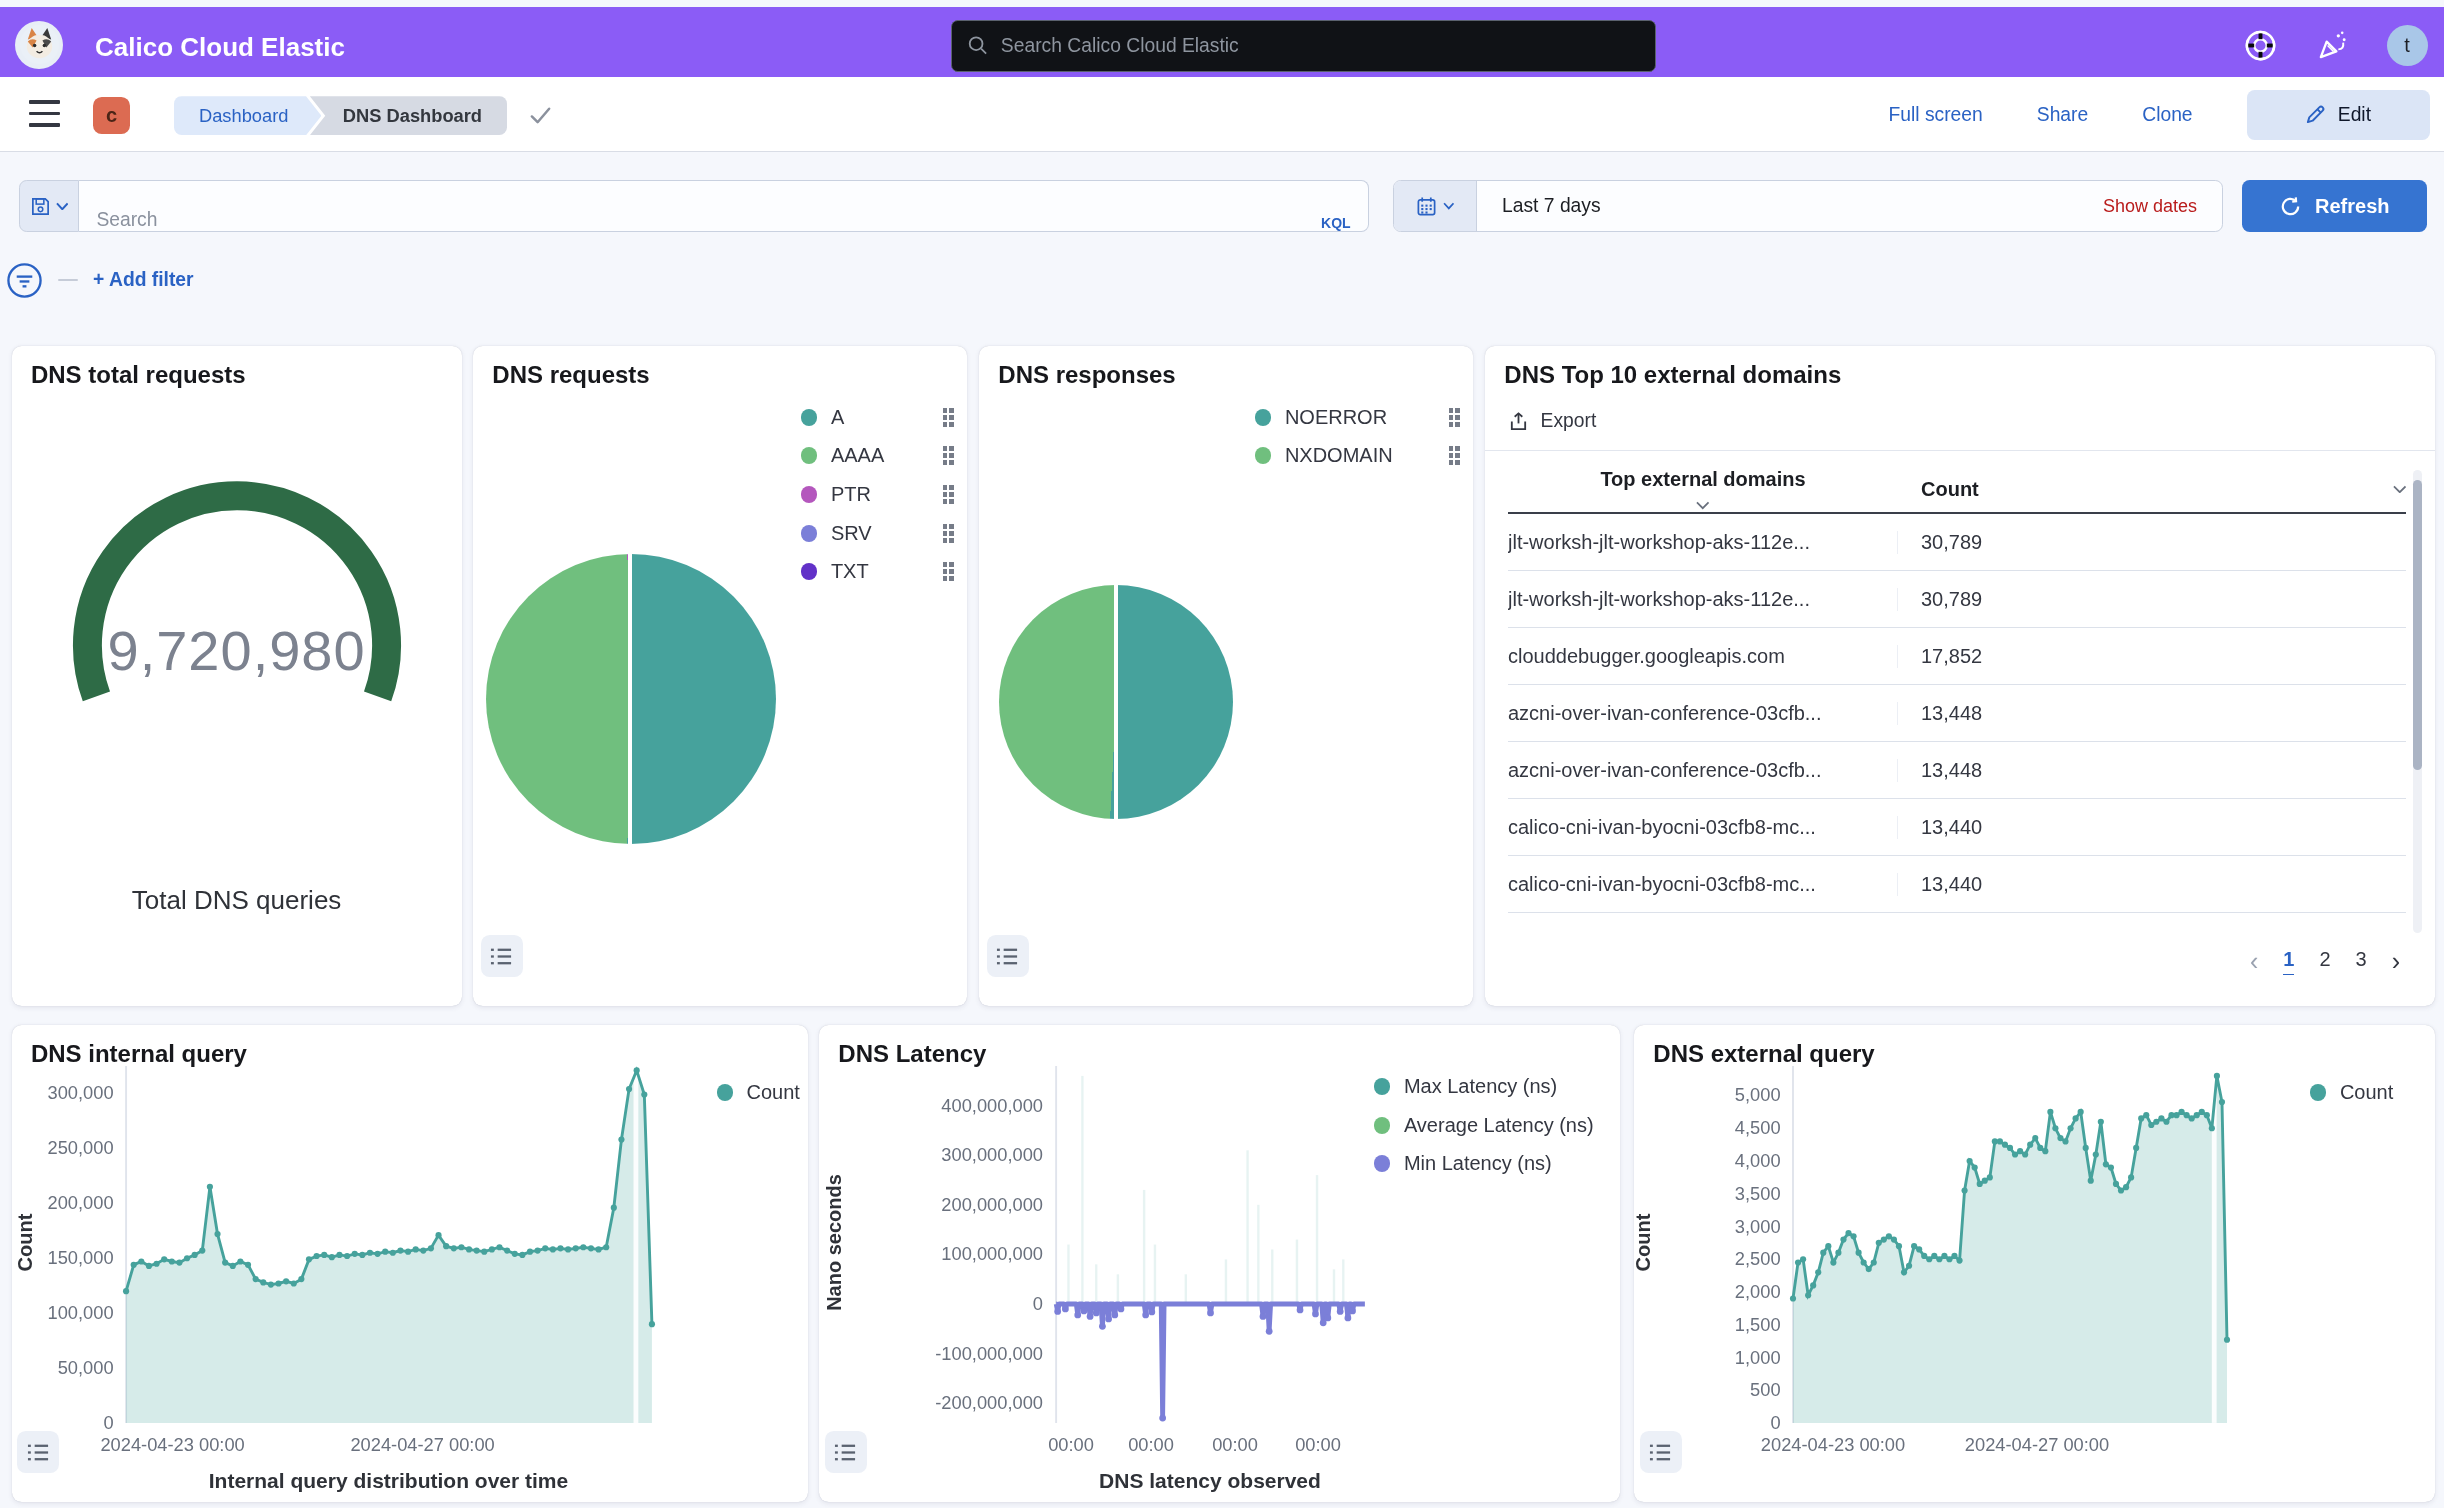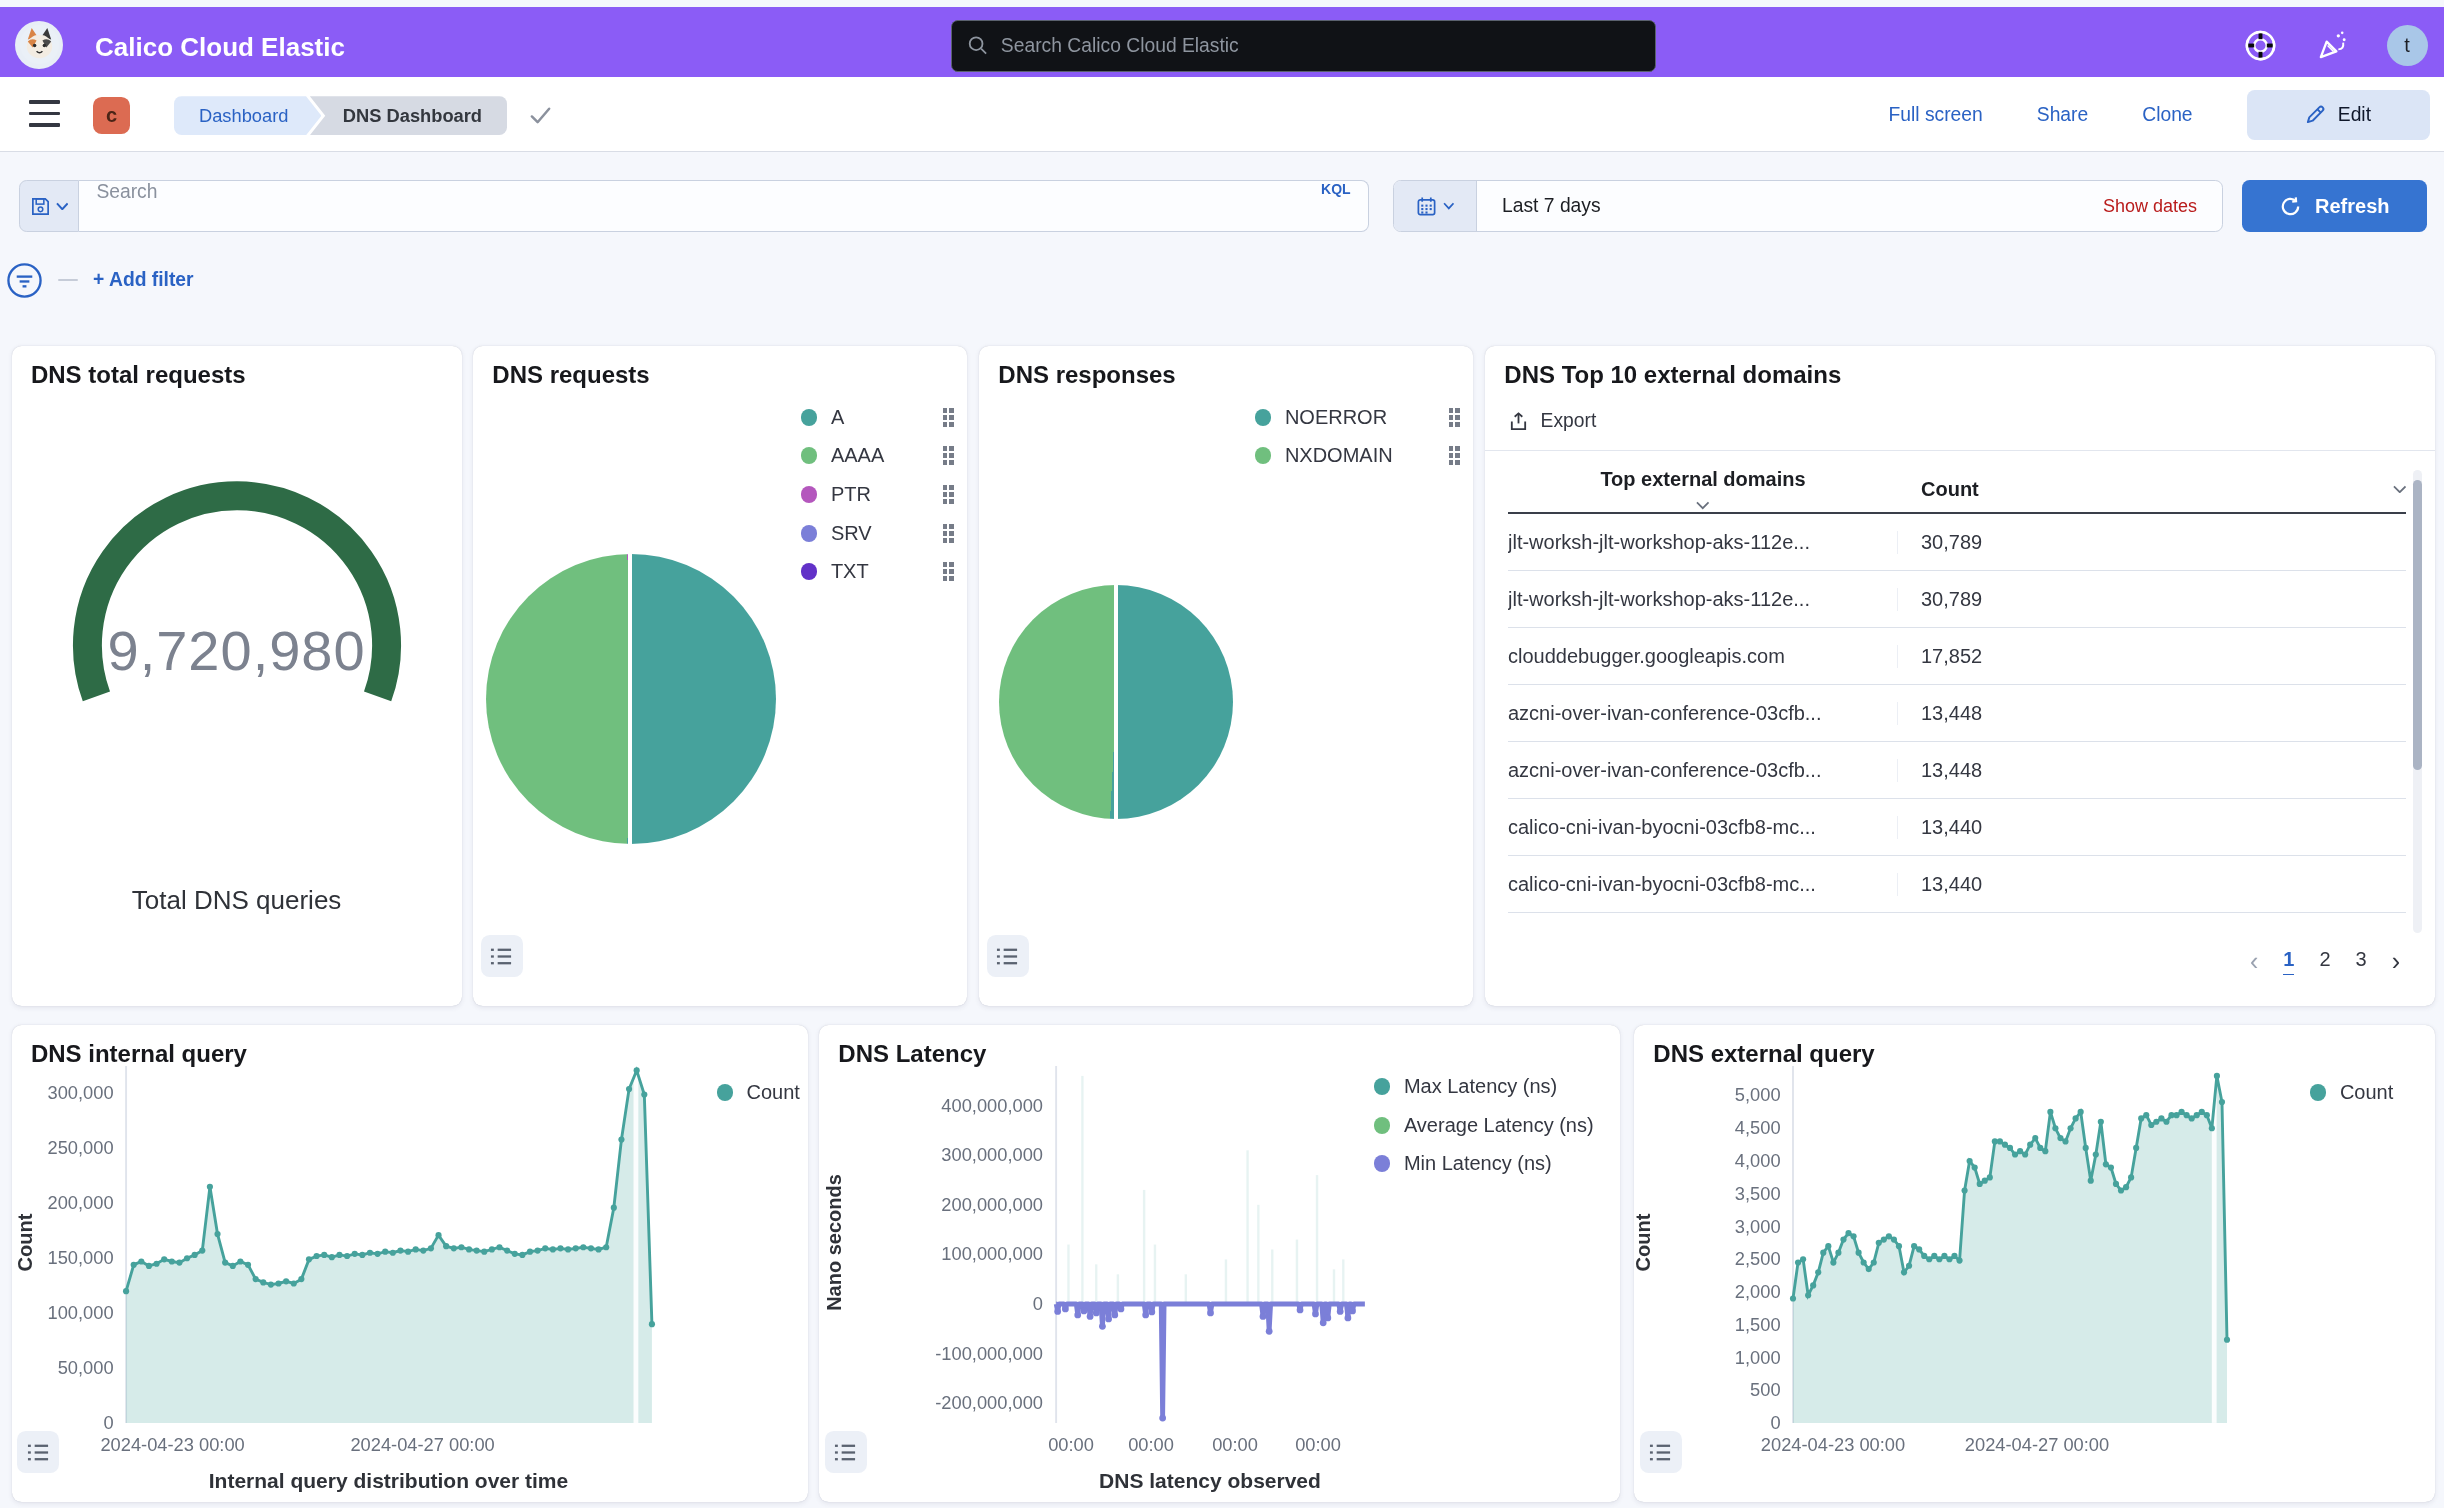--- a/index.html
+++ b/index.html
@@ -40,21 +40,21 @@
   .nav-actions { position:absolute; right:15.4px; top:13.5px; height:48px; display:flex; align-items:center; gap:54px; }
   .nav-link { color:#2a62c4; font-size:19.3px; cursor:pointer; }
   .edit-btn { height:50px; width:183px; background:#dbe5f6; border-radius:7.7px; color:#0f172a; font-size:19.3px;
     display:flex; align-items:center; justify-content:center; gap:11.6px; cursor:pointer; border:none; }
 
   
   .queryrow { position:absolute; left:0; top:153px; width:2445px; height:100px; }
   .save-btn { position:absolute; left:19.3px; top:27px; width:60px; height:52px; background:#e3e9f5;
     border:1px solid #c9d1e0; border-radius:7.7px 0 0 7.7px; display:flex; align-items:center; justify-content:center; gap:4.8px; cursor:pointer; }
   .search-input-wrap { position:absolute; left:79px; top:27px; width:1290px; height:52px; background:#fcfdff;
-    border:1px solid #c9d1e0; border-left:none; border-radius:0 7.7px 7.7px 0; display:flex; align-items:flex-start; padding:0 17.4px; }
+    border:1px solid #c9d1e0; border-left:none; border-radius:0 7.7px 7.7px 0; display:flex; align-items:flex-end; padding:0 17.4px; }
   .search-input-wrap input { flex:1; border:none; outline:none; font-size:19.3px; background:transparent;
     font-family:"Liberation Sans", sans-serif; color:#343741; }
   .search-input-wrap input::placeholder { color:#8a919e; }
   .kql { color:#2a62c4; font-size:14px; font-weight:700; cursor:pointer; }
   .date-group { position:absolute; left:1393px; top:27px; width:830px; height:52px; border:1px solid #c9d1e0;
     border-radius:7.7px; background:#fcfdff; display:flex; align-items:center; overflow:hidden; }
   .cal-btn { width:83px; height:100%; background:#e3e9f5; border-right:1px solid #c9d1e0;
     display:flex; align-items:center; justify-content:center; gap:5.8px; cursor:pointer; }
   .time-range { font-size:19.3px; color:#1c1e23; padding-left:25px; flex:1; }
   .show-dates { color:#b91c1c; font-size:18px; padding-right:25px; cursor:pointer; }

